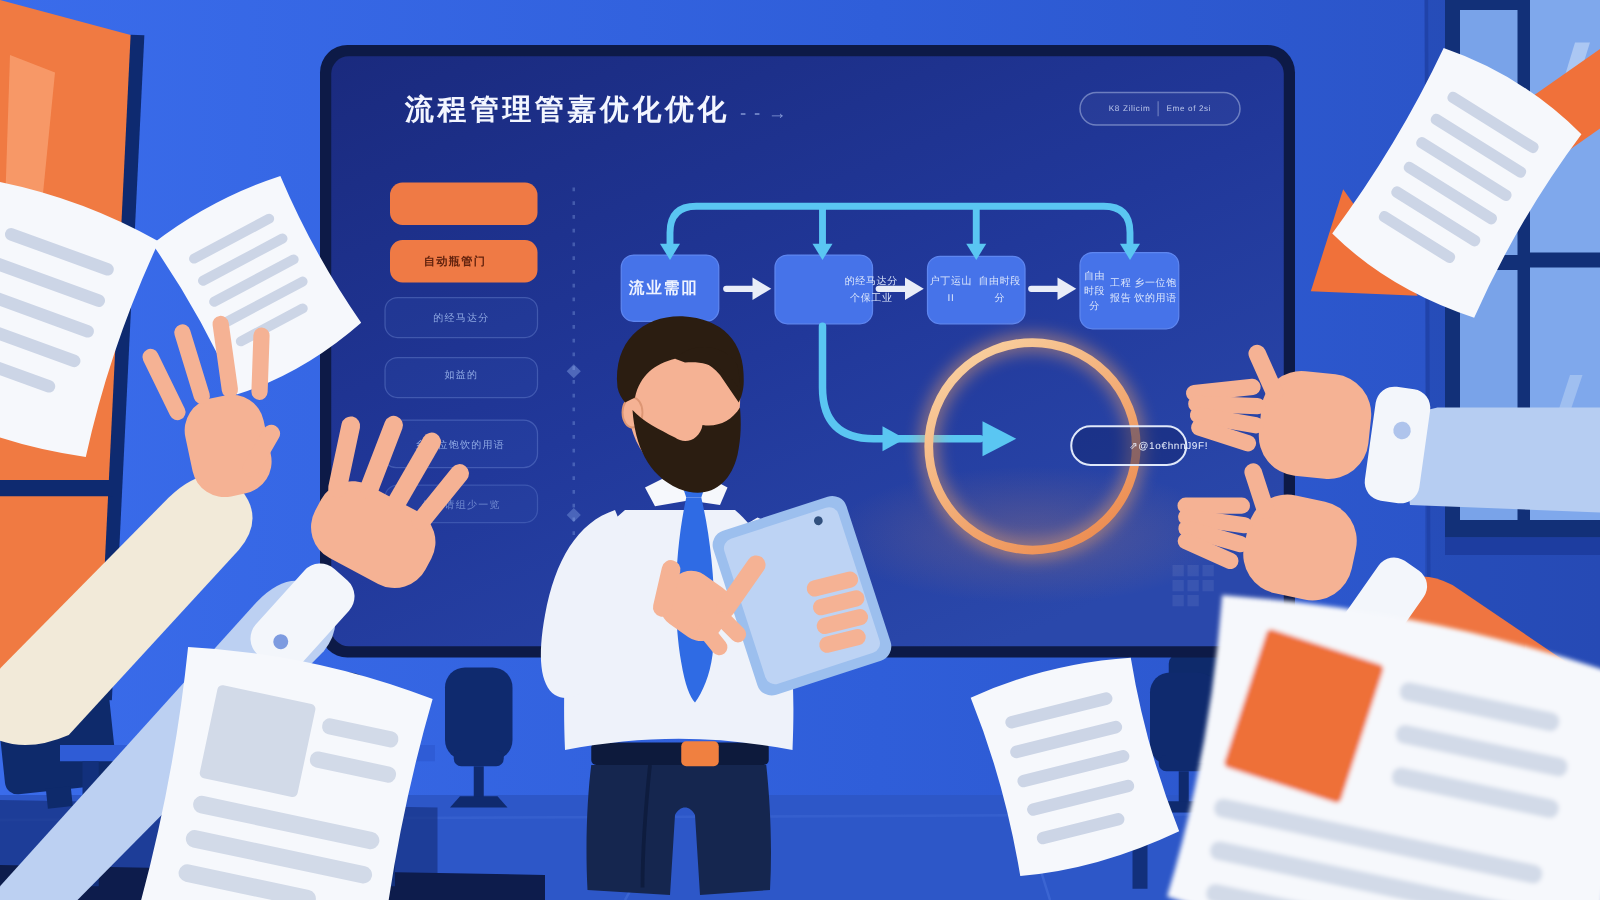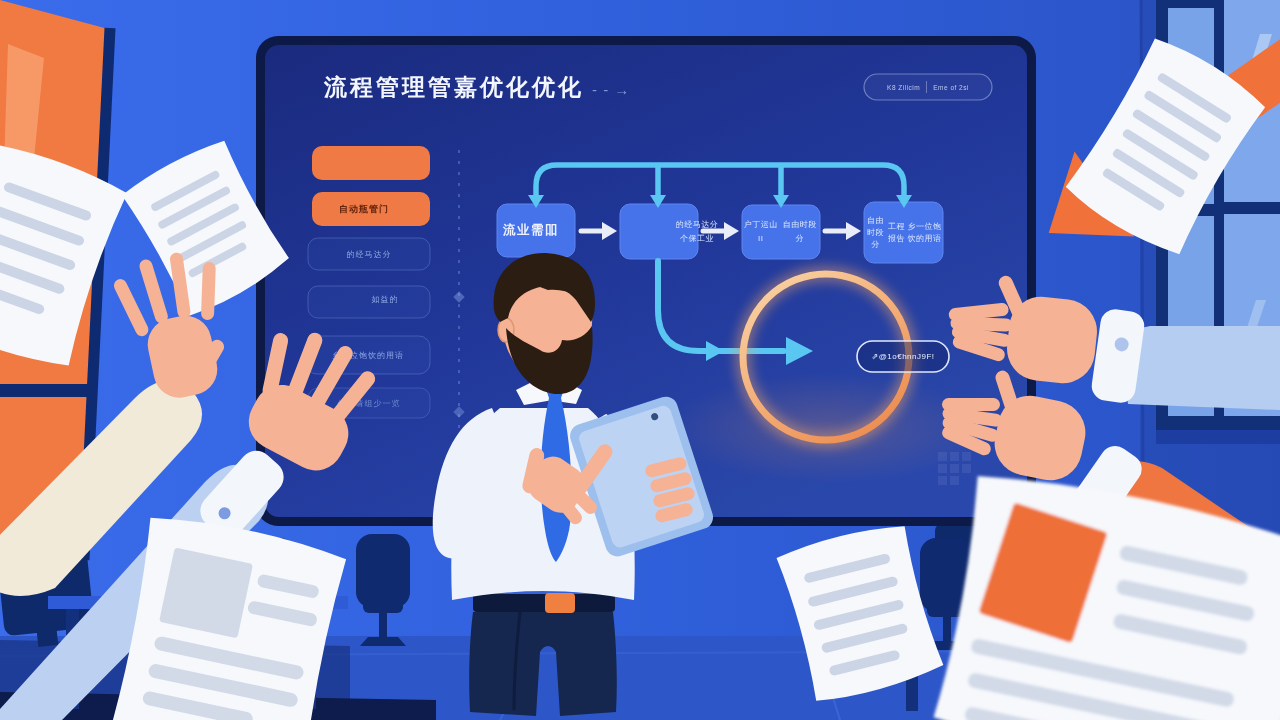--- a/index.html
+++ b/index.html
@@ -190,39 +190,39 @@
   <div class="abs title" style="left:300px;top:72px;margin-left:24px;">
     <span>流程管理管嘉优化优化</span><span class="title-suffix">- - →</span>
   </div>
   <div class="abs chip" style="left:864px;top:74px;width:128px;height:26px;">
     <span>K8 Zilicim</span>
     <span class="div"></span>
     <span>Eme of 2si</span>
   </div>
   <div class="abs ctr btn-orange-label" style="left:312px;top:192px;width:104px;height:34px;">自动瓶管门</div>
   <div class="abs ctr btn-ghost-label" style="left:308px;top:238px;width:122px;height:32px;">的经马达分</div>
-  <div class="abs ctr btn-ghost-label" style="left:308px;top:286px;width:122px;height:26px;padding-left:16px;">如益的</div>
+  <div class="abs ctr btn-ghost-label" style="left:308px;top:286px;width:122px;height:26px;">如益的</div>
   <div class="abs ctr btn-ghost-label" style="left:306px;top:336px;width:124px;height:38px;">乡一位饱饮的用语</div>
   <div class="abs ctr btn-ghost-label" style="left:308px;top:388px;width:122px;height:30px;opacity:.7;">作选请组少一览</div>
 
   <div class="abs ctr node-label-lg" style="left:497px;top:204px;width:68px;height:53px;">流业需吅</div>
   <div class="abs ctr node-label" style="left:620px;top:204px;width:78px;height:55px;flex-direction:column;padding-left:38px;">
     <div>的经马达分</div>
     <div>个保工业</div>
   </div>
   <div class="abs ctr node-label" style="left:742px;top:205px;width:78px;height:54px;flex-direction:row;">
     <div>户丁运山II</div>
     <div>自由时段分</div>
   </div>
   <div class="abs ctr node-label" style="left:864px;top:202px;width:79px;height:61px;flex-direction:row;line-height:1.5;">
     <div>自由时段分</div>
     <div>工程报告</div>
     <div>乡一位饱饮的用语</div>
   </div>
-  <div class="abs ctr pill-label" style="left:857px;top:341px;width:92px;height:31px;">⇗@1o€hnnJ9F!</div>
+  <div class="abs ctr pill-label" style="left:857px;top:341px;width:92px;height:31px;padding-left:32px;">⇗@1o€hnnJ9F!</div>
 </div>
 
 <svg id="scene-front" width="1280" height="720" viewBox="0 0 1280 720">
   <defs>
     <filter id="fblur2" x="-20%" y="-20%" width="140%" height="140%">
           <feGaussianBlur stdDeviation="1.8"></feGaussianBlur>
         </filter>
   </defs>
 
   <g transform="translate(1260,85) rotate(145)">

